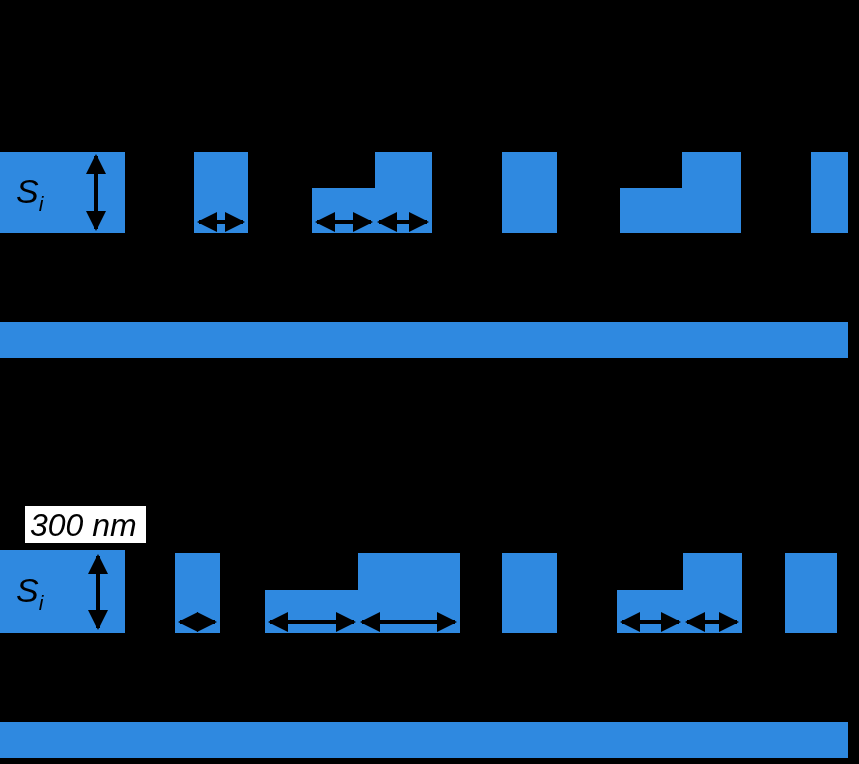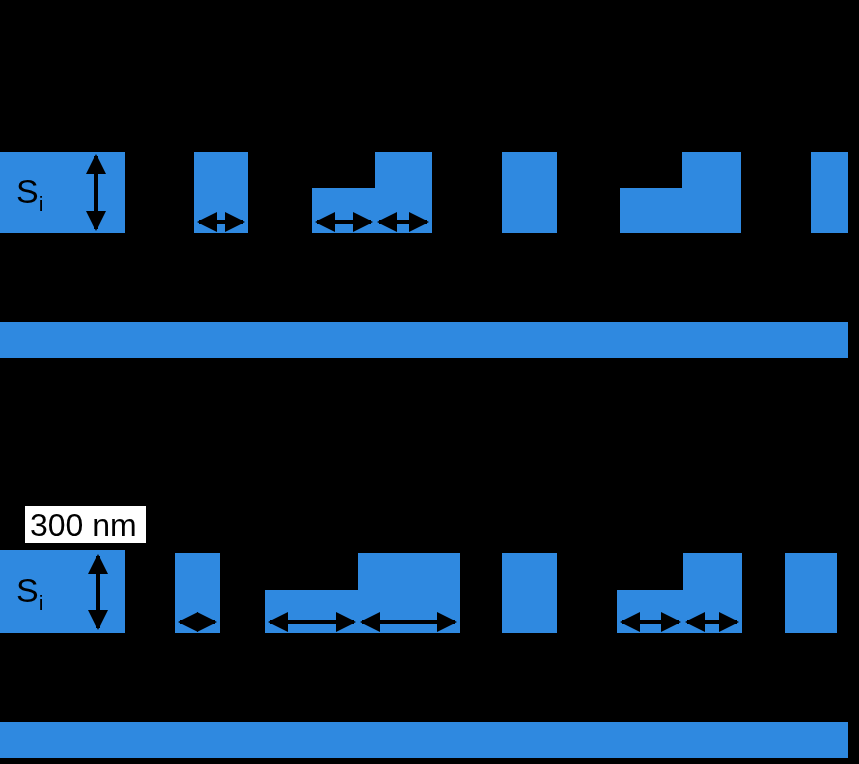--- a/index.html
+++ b/index.html
@@ -10,20 +10,21 @@
   }
   body {
     font-family: "Liberation Sans", sans-serif;
   }
   #stage {
     position: relative;
     width: 848px;
     height: 764px;
     background: #a3a3a3;
     overflow: hidden;
+    font-style: italic;
   }
   svg#diagram {
     position: absolute;
     left: 0;
     top: 0;
     width: 859px;
     height: 764px;
     display: block;
   }
   .si-label {

